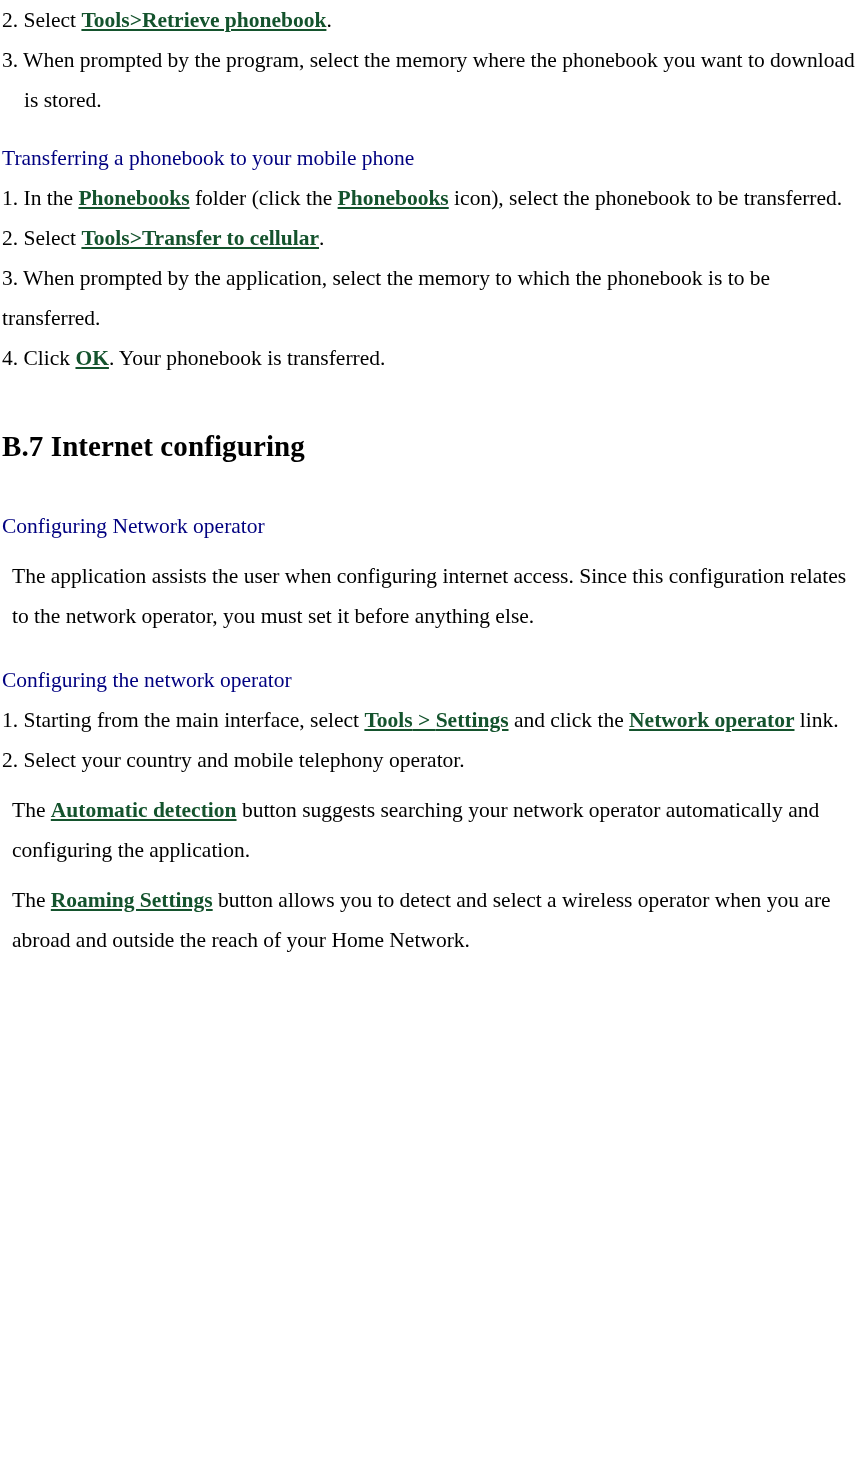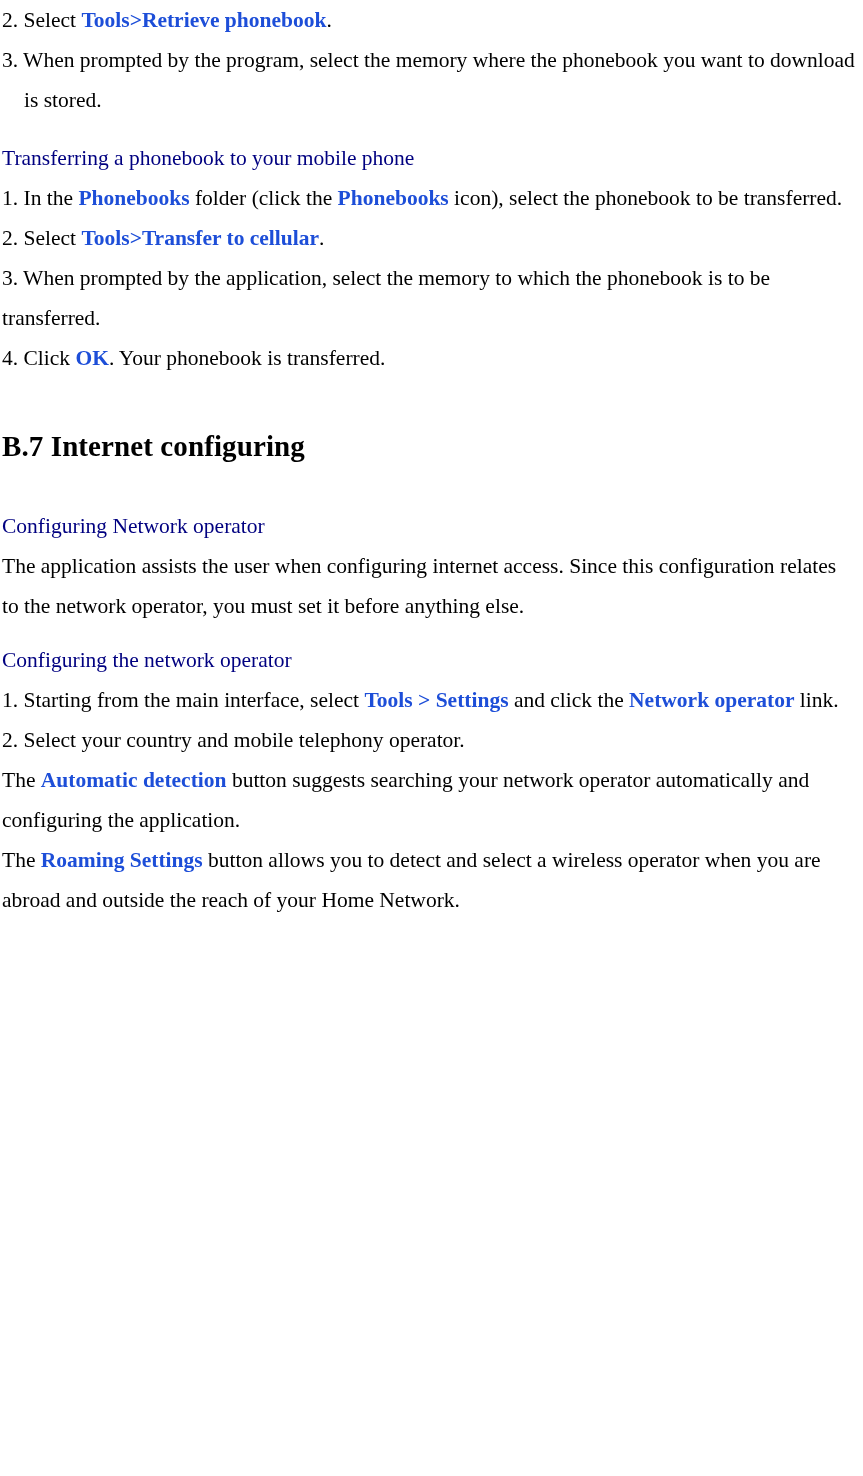--- a/index.html
+++ b/index.html
@@ -22,41 +22,42 @@
     height: 1476px;
     box-sizing: border-box;
     padding: 0 6px 0 2px;
   }
 
   
   .para {
     font-size: 21.5px;
     line-height: 40px;
     color: #000000;
-    margin: 0;
+    margin: 10px;
     text-align: left;
   }
 
   
   .li {
     font-size: 21.5px;
     line-height: 40px;
     margin: 0;
     padding-left: 22px;
     text-indent: -22px;
   }
   
   .li-flush {
     padding-left: 0;
     text-indent: 0;
   }
 
   .bold-blue {
-    color: #1d4ed8;
+    color: #14532d;
     font-weight: bold;
+    text-decoration: underline;
   }
 
   
   .sub-heading {
     font-size: 21.5px;
     font-weight: normal;
     color: #000080;
     line-height: 40px;
     margin: 0;
   }

